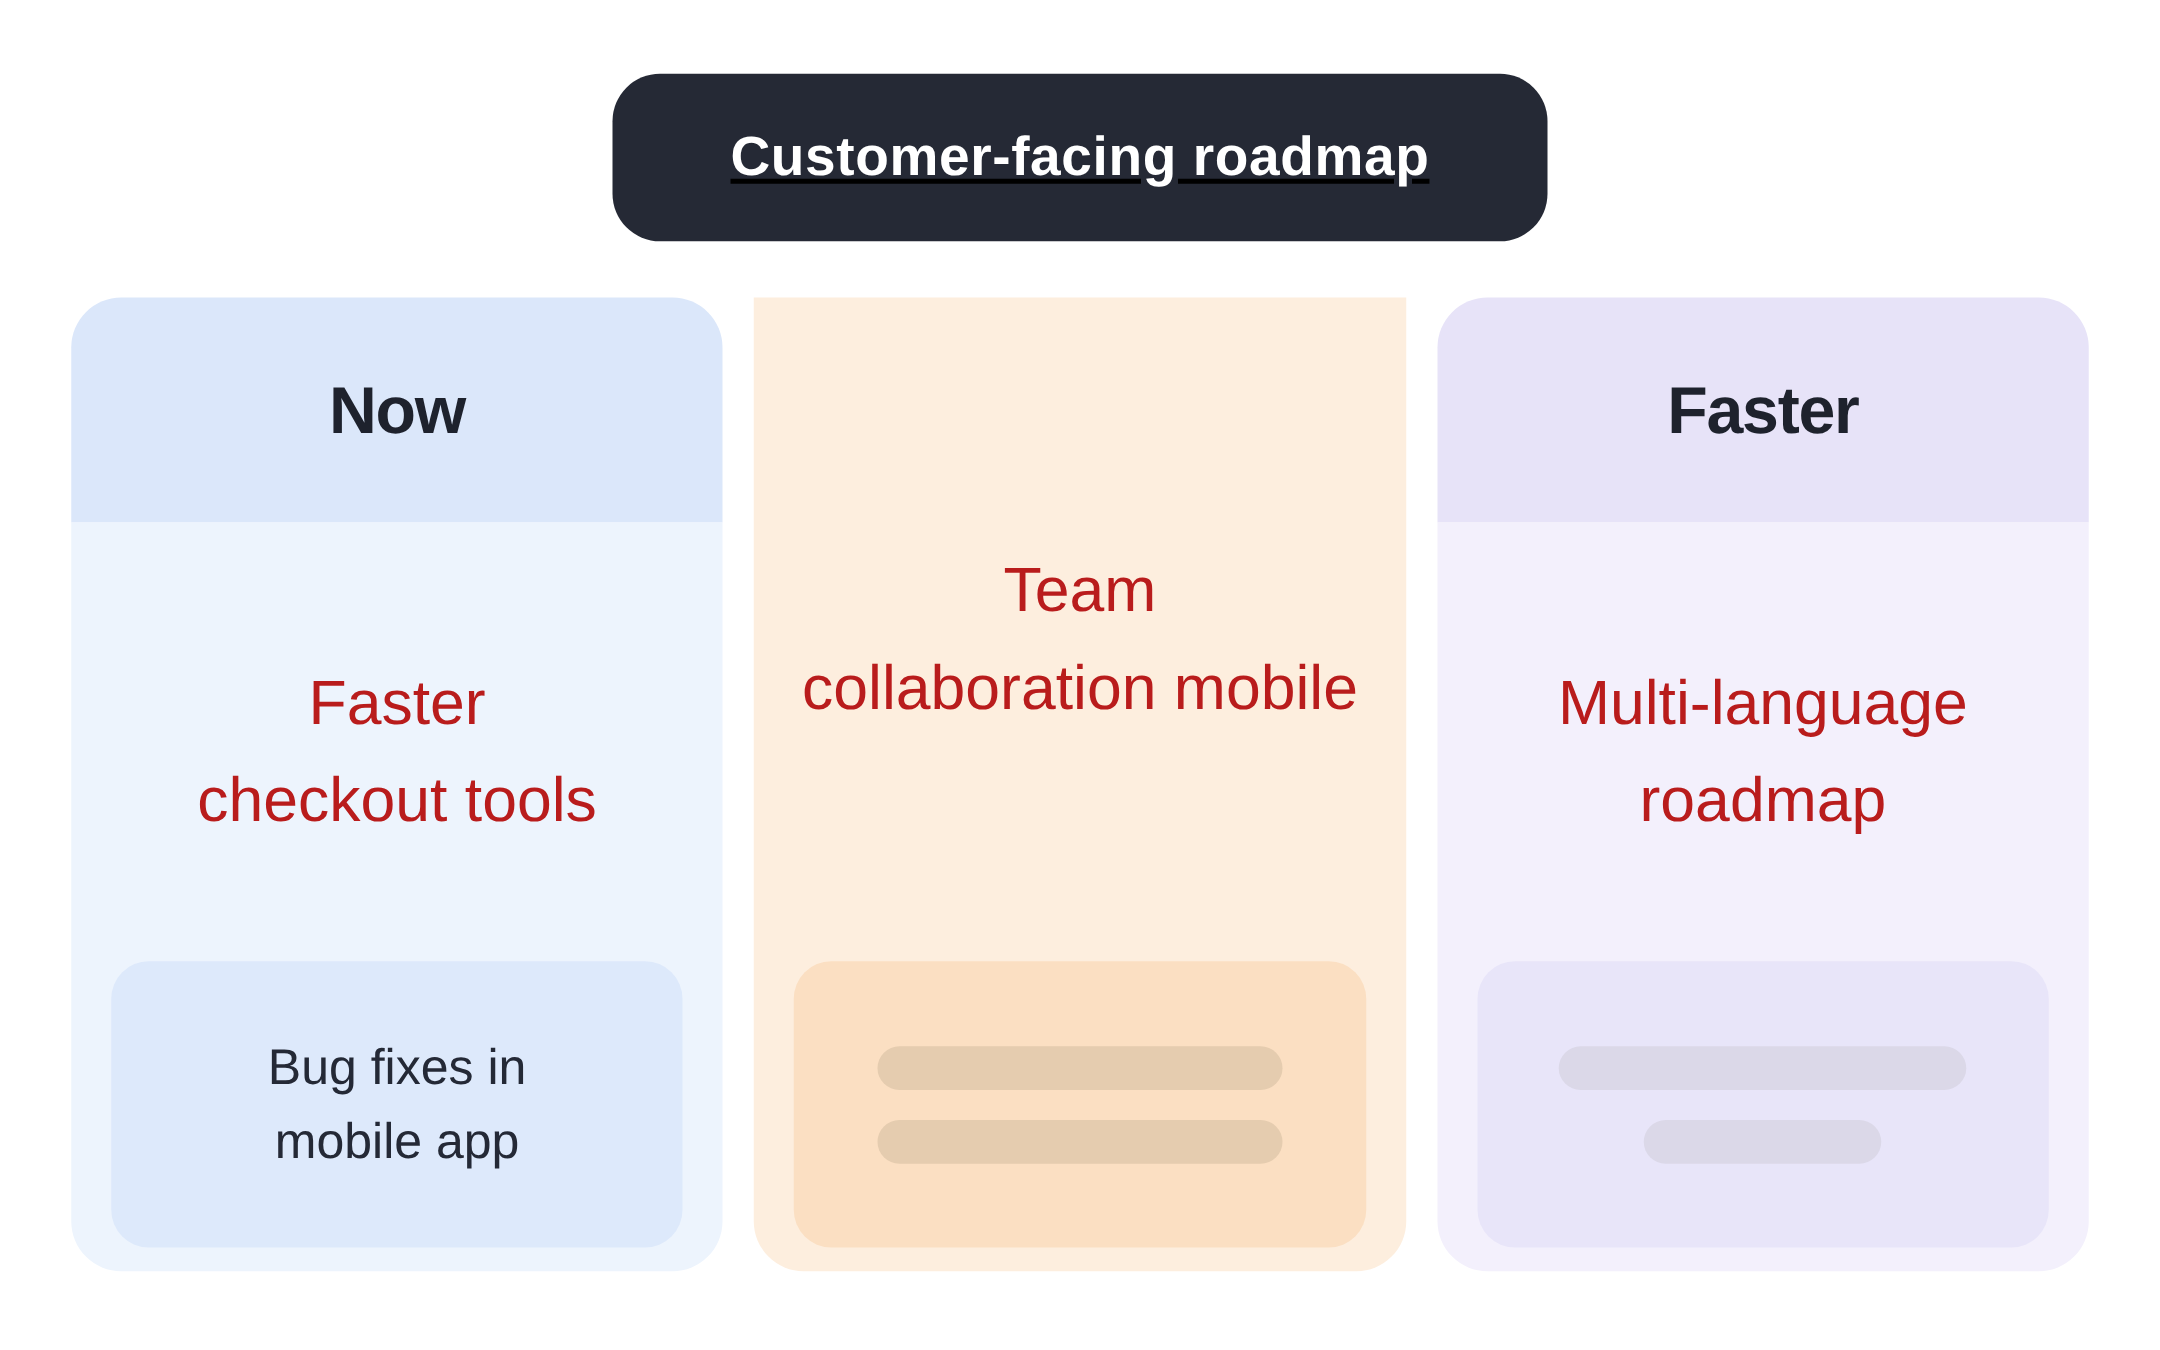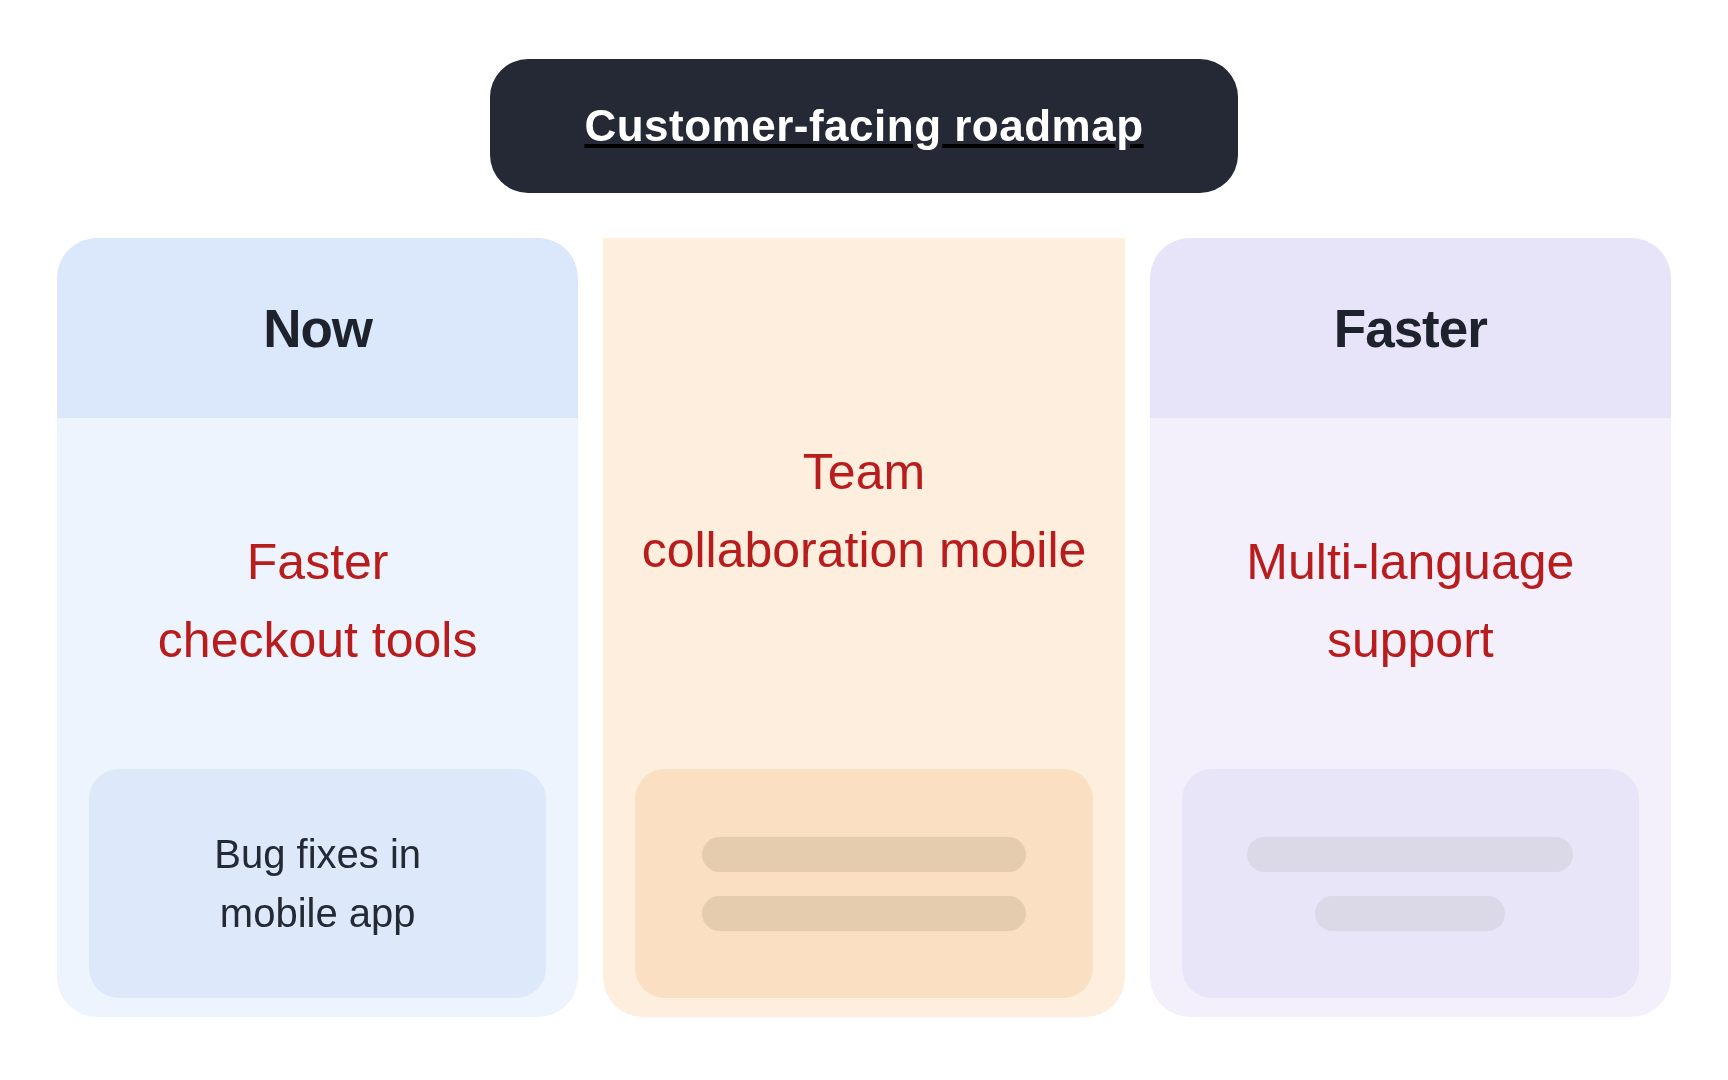--- a/index.html
+++ b/index.html
@@ -133,21 +133,21 @@
     </div>
 
     <div class="column">
       <div class="col-header" style="background: rgb(231, 227, 248);">
         <span>Faster</span>
       </div>
       <div class="col-body" style="background: rgb(243, 240, 252);">
         <div class="item-text">
           <div>
             <span class="line">Multi-language</span>
-            <span class="line">support</span>
+            <span class="line">roadmap</span>
           </div>
         </div>
         <div class="item-card" style="background: rgb(232, 229, 249);">
           <div class="bars">
             <div class="bar" style="background: rgb(219, 216, 232); width: 326px;"></div>
             <div class="bar" style="background: rgb(219, 216, 232); width: 190px;"></div>
           </div>
         </div>
       </div>
     </div>

